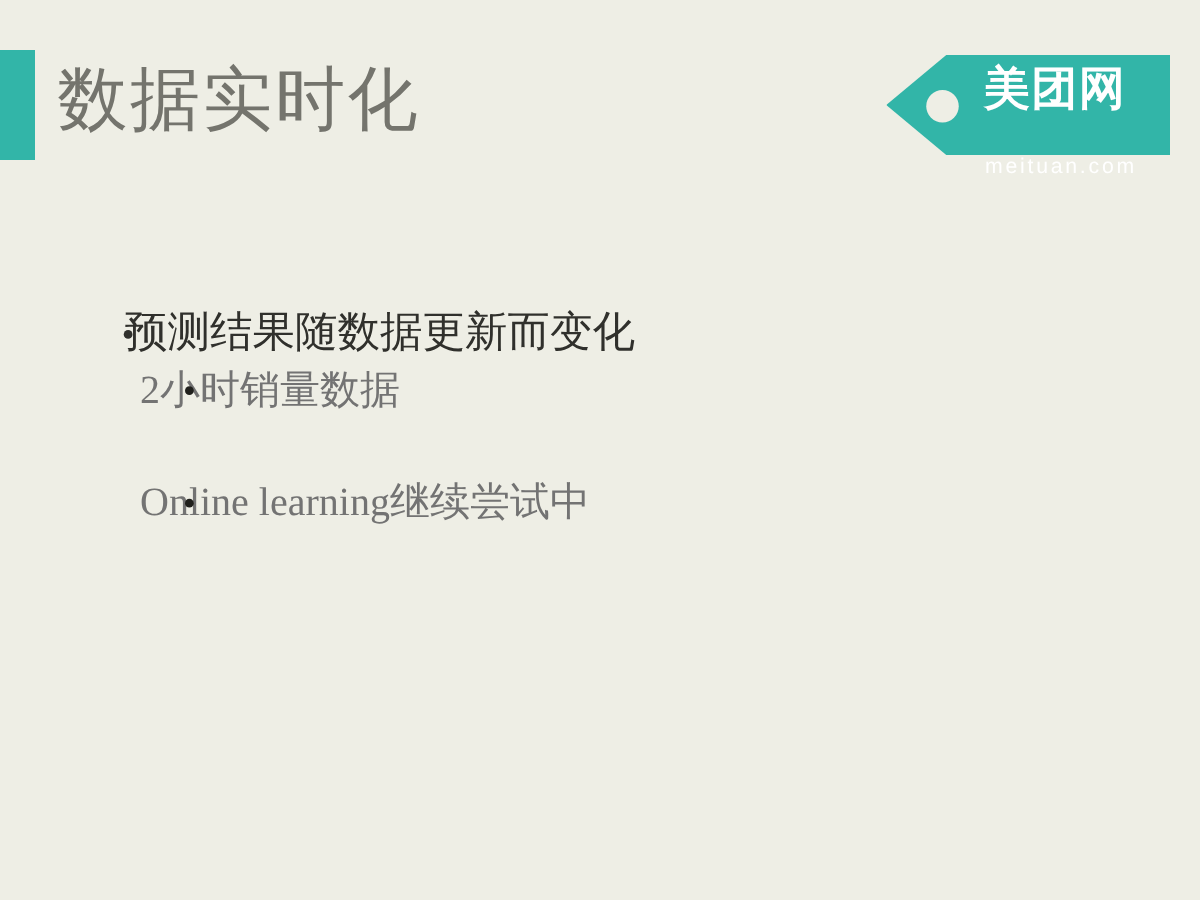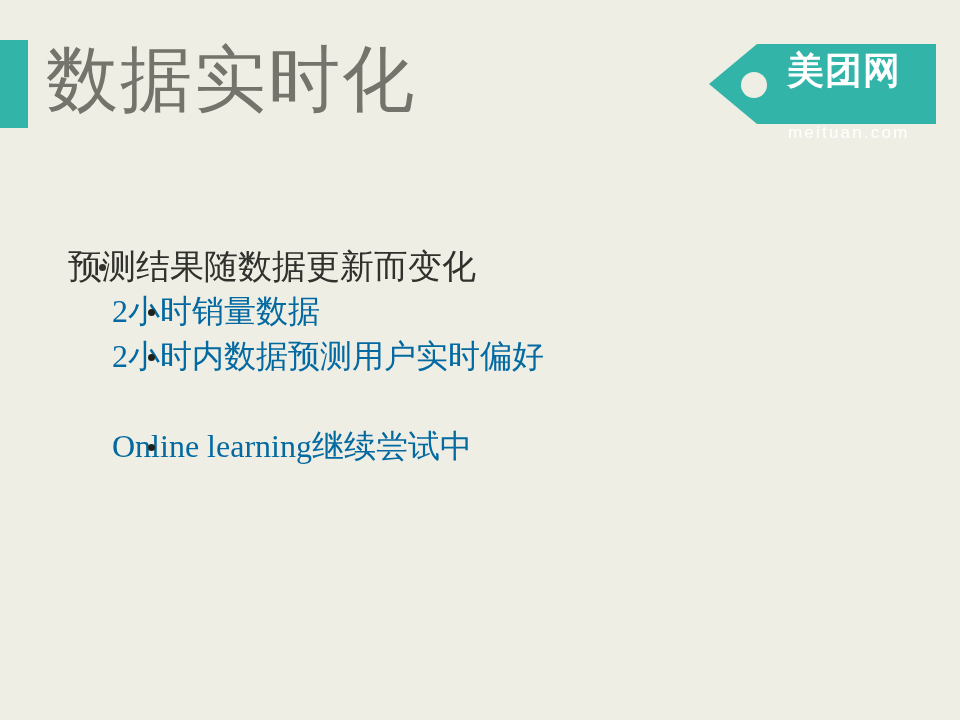--- a/index.html
+++ b/index.html
@@ -30,21 +30,21 @@
     width: 28px;
     height: 88px;
     background: #32b5a8;
   }
 
   .slide-title {
     position: absolute;
     left: 46px;
     top: 44px;
     font-family: "Liberation Serif", "DejaVu Serif", serif;
-    font-size: 72px;
+    font-size: 56px;
     line-height: 72px;
     letter-spacing: 2px;
     color: #74746d;
     white-space: nowrap;
   }
 
   
   .logo-tag {
     position: absolute;
     left: 709px;
@@ -101,34 +101,34 @@
     width: 960px;
   }
 
   .bullet-row {
     position: relative;
     display: block;
     white-space: nowrap;
   }
 
   .bullet-row.level1 {
-    padding-left: 68px;
+    padding-left: 100px;
     height: 45px;
     font-family: "Liberation Serif", "DejaVu Serif", serif;
     font-size: 34px;
     line-height: 45px;
     color: #30302c;
   }
   .bullet-row.level2 {
     padding-left: 112px;
     height: 45px;
     font-family: "Liberation Serif", "DejaVu Serif", serif;
     font-size: 32px;
     line-height: 45px;
-    color: #0369a1;
+    color: #737373;
   }
 
   .bullet-row.level1 > .dot {
     position: absolute;
     left: 99px;
     top: 20px;
     width: 7px;
     height: 7px;
     border-radius: 50%;
     background: #30302c;
@@ -172,24 +172,20 @@
     <div class="bullet-row level1">
       <span class="dot"></span>
       <span class="bullet-text">预测结果随数据更新而变化</span>
     </div>
 
     <div class="bullet-row level2">
       <span class="dot"></span>
       <span class="bullet-text">2小时销量数据</span>
     </div>
 
-    <div class="bullet-row level2">
-      <span class="dot"></span>
-      <span class="bullet-text">2小时内数据预测用户实时偏好</span>
-    </div>
 
 
     <div class="spacer-row"></div>
 
 
     <div class="bullet-row level2">
       <span class="dot"></span>
       <span class="bullet-text">Online learning继续尝试中</span>
     </div>
 

